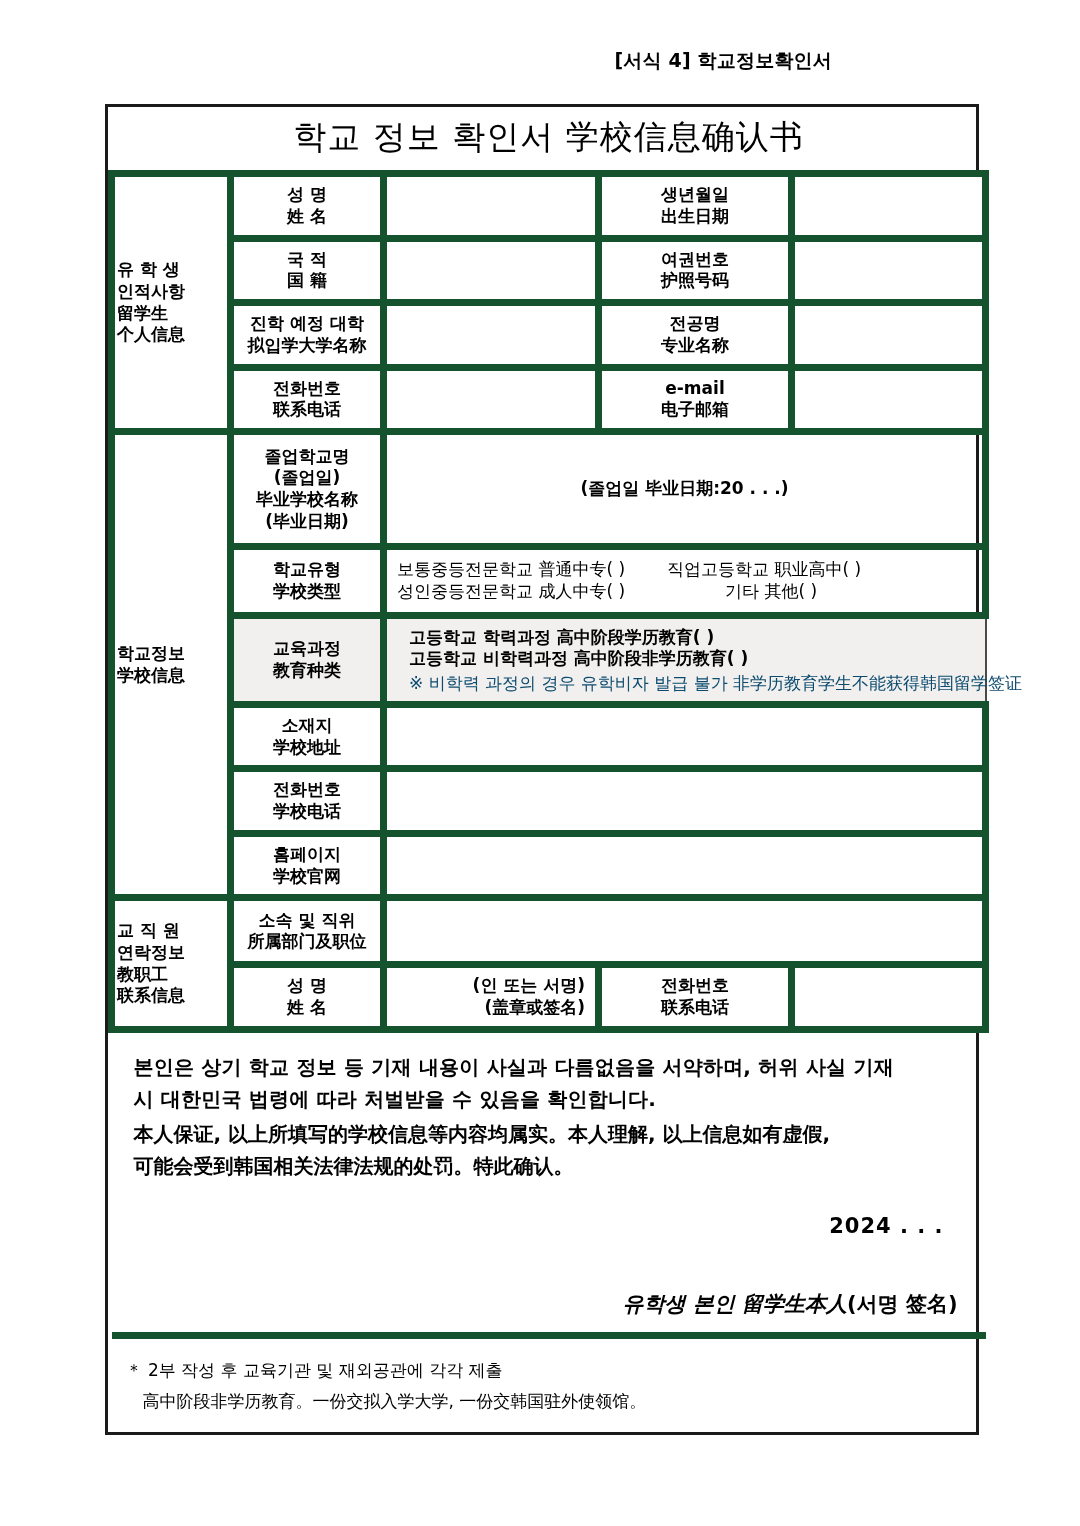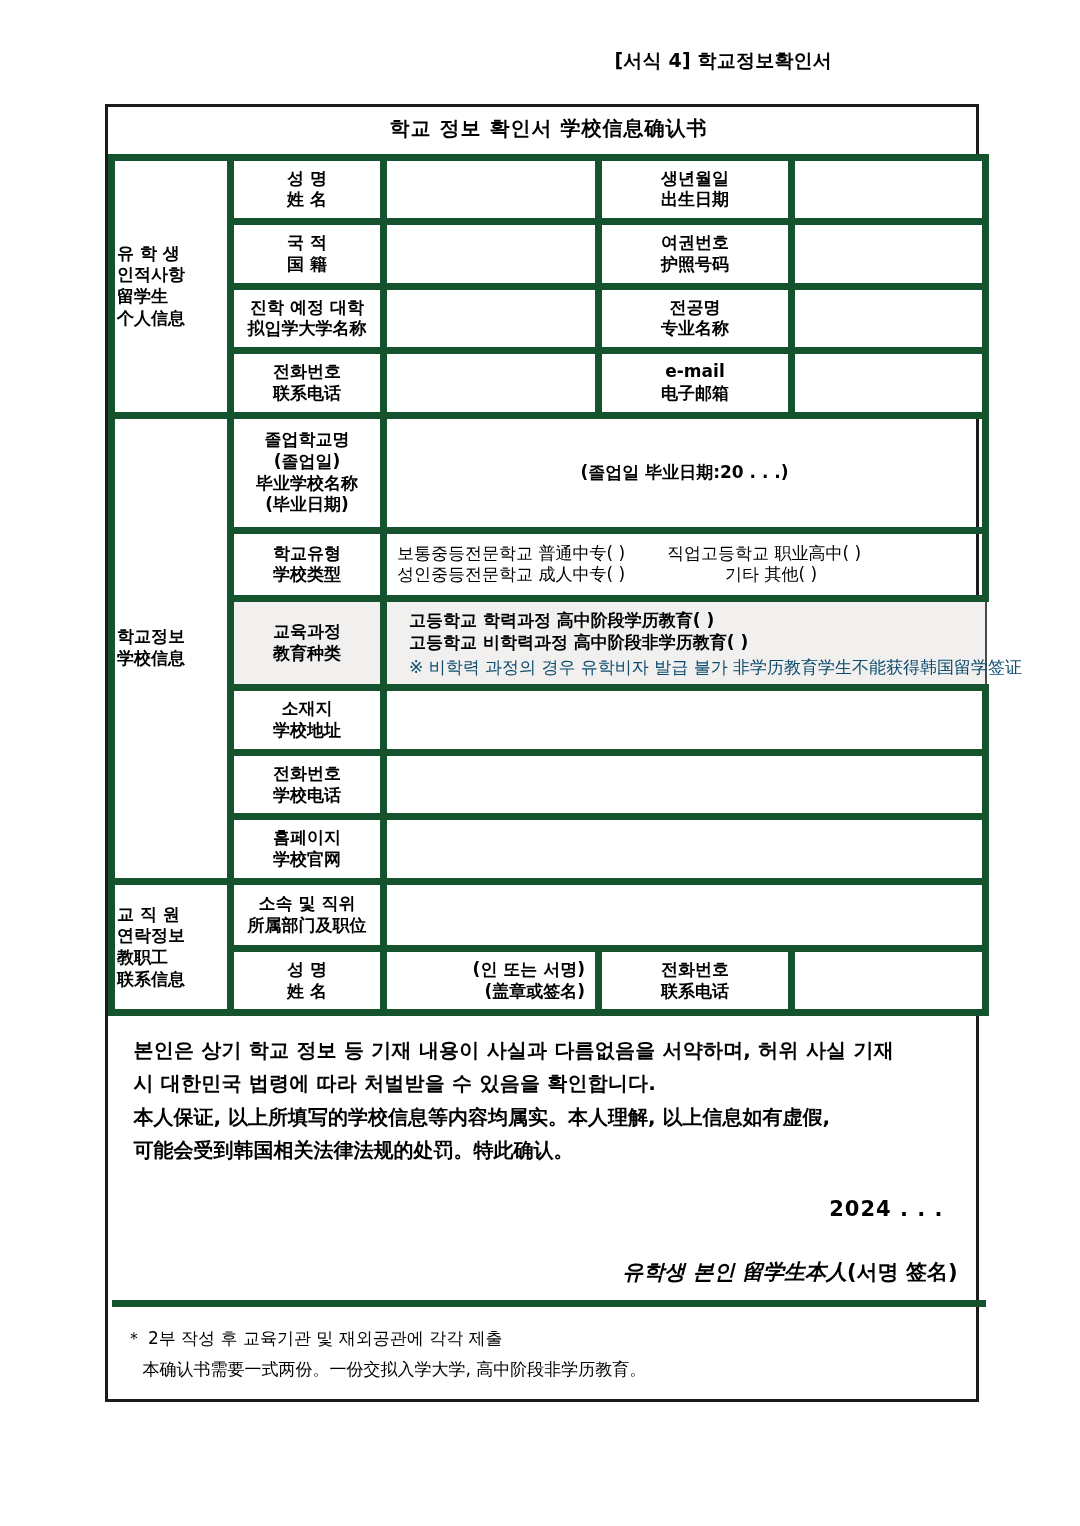--- a/index.html
+++ b/index.html
@@ -59,22 +59,22 @@
   }
 
   
   .title-cell {
     border: none !important;
     border-bottom: 3px solid #1b1b1b !important;
     text-align: center;
     padding: 9px 0 12px 0 !important;
   }
   .title-cell .title-text {
-    font-size: 20px;
-    font-weight: bold;
+    font-size: 33px;
+    font-weight: normal;
     letter-spacing: 1px;
   }
   .sec-bot   { border-bottom: 3px solid #1b1b1b !important; }
 
   .group-cell {
     text-align: left;
     border-right: 3px solid #1b1b1b !important;
     font-weight: bold;
     font-size: 19px;
     line-height: 1.85;
@@ -178,21 +178,21 @@
     font-weight: bold;
     margin-top: 30px;
     padding-right: 20px;
     letter-spacing: 1px;
   }
   .sign-line {
     text-align: right;
     font-size: 21px;
     font-weight: bold;
     font-style: italic;
-    margin-top: 36px;
+    margin-top: 52px;
     padding-right: 6px;
   }
   .sign-line .plain { font-style: normal; }
 
   .footnote-cell {
     padding: 18px 14px 16px 14px !important;
     border-left: none !important;
     border-right: none !important;
     border-bottom: none !important;
   }
@@ -393,21 +393,21 @@
             <span class="ln">可能会受到韩国相关法律法规的处罚。特此确认。</span>
           </div>
           <div class="date-line">2024 .        .        .</div>
           <div class="sign-line"><span>유학생 본인 留学生本人</span><span class="plain">(서명  签名)</span></div>
         </td>
       </tr>
 
       <tr>
         <td class="footnote-cell" colspan="5">
           <div class="fn1">＊ 2부  작성  후  교육기관  및  재외공관에  각각  제출</div>
-          <div class="fn2">本确认书需要一式两份。一份交拟入学大学,  高中阶段非学历教育。</div>
+          <div class="fn2">高中阶段非学历教育。一份交拟入学大学,  一份交韩国驻外使领馆。</div>
         </td>
       </tr>
 
     </tbody>
       </table>
   </div>
 
 </div>
 
 </body></html>

